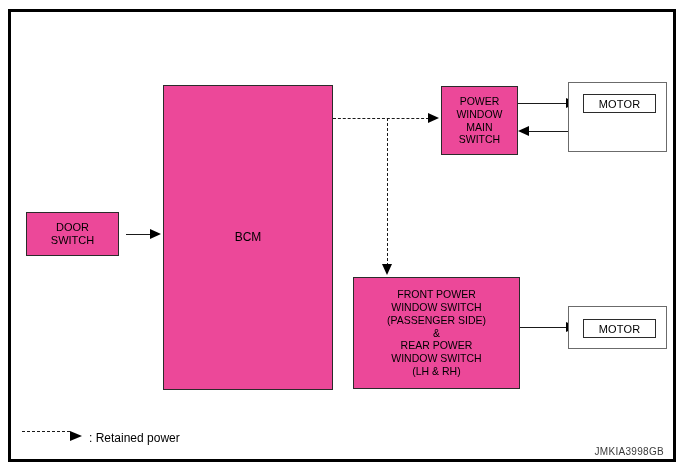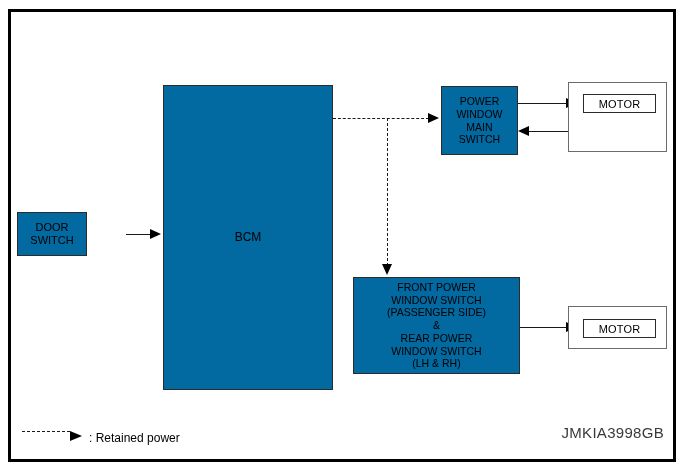--- a/index.html
+++ b/index.html
@@ -22,21 +22,21 @@
     top: 9px;
     width: 668px;
     height: 453px;
     border: 3px solid #000000;
     box-sizing: border-box;
   }
   
   .box {
     position: absolute;
     border: 1px solid #2b2b2b;
-    background: #0369a1;
+    background: #ec4899;
     box-sizing: border-box;
     display: flex;
     align-items: center;
     justify-content: center;
     text-align: center;
     color: #000000;
   }
   .box .txt {
     line-height: 1.22;
     white-space: pre-line;
@@ -121,34 +121,34 @@
   #legend-text {
     margin-left: 7px;
     font-size: 12px;
     color: #000000;
     white-space: nowrap;
   }
   
   #figure-code {
     position: absolute;
     right: 22px;
-    top: 424px;
-    font-size: 15px;
+    top: 446px;
+    font-size: 10px;
     letter-spacing: 0.3px;
     color: #3a3a3a;
   }
 </style>
 </head>
 <body>
 
 <div id="canvas">
 
   <div id="outer-frame"></div>
 
-  <div class="box" style="left:17px; top:212px; width:70px; height:44px;">
+  <div class="box" style="left:26px; top:212px; width:93px; height:44px;">
     <div class="txt" style="font-size:11px;">DOOR
 SWITCH</div>
   </div>
 
   <div class="hline" style="left:126px; top:234px; width:26px;"></div>
   <div class="arrow-r" style="left:150px; top:229px;"></div>
 
   <div class="box" style="left:163px; top:85px; width:170px; height:305px;">
     <div class="txt" style="font-size:12px;">BCM</div>
   </div>
@@ -169,21 +169,21 @@
   <div class="hline" style="left:518px; top:103px; width:52px;"></div>
   <div class="arrow-r" style="left:566px; top:98px;"></div>
 
   <div class="hline" style="left:528px; top:131px; width:52px;"></div>
   <div class="arrow-l" style="left:518px; top:126px;"></div>
 
   <div class="container-box" style="left:568px; top:82px; width:99px; height:70px;">
     <div class="chip" style="left:14px; top:11px; width:73px; height:19px;">MOTOR</div>
   </div>
 
-  <div class="box" style="left:353px; top:277px; width:167px; height:97px;text-align:center;">
+  <div class="box" style="left:353px; top:277px; width:167px; height:112px;text-align:center;">
     <div class="txt" style="font-size:10.5px;">FRONT POWER
 WINDOW SWITCH
 (PASSENGER SIDE)
 &amp;
 REAR POWER
 WINDOW SWITCH
 (LH &amp; RH)</div>
   </div>
 
   <div class="hline" style="left:520px; top:327px; width:50px;"></div>

